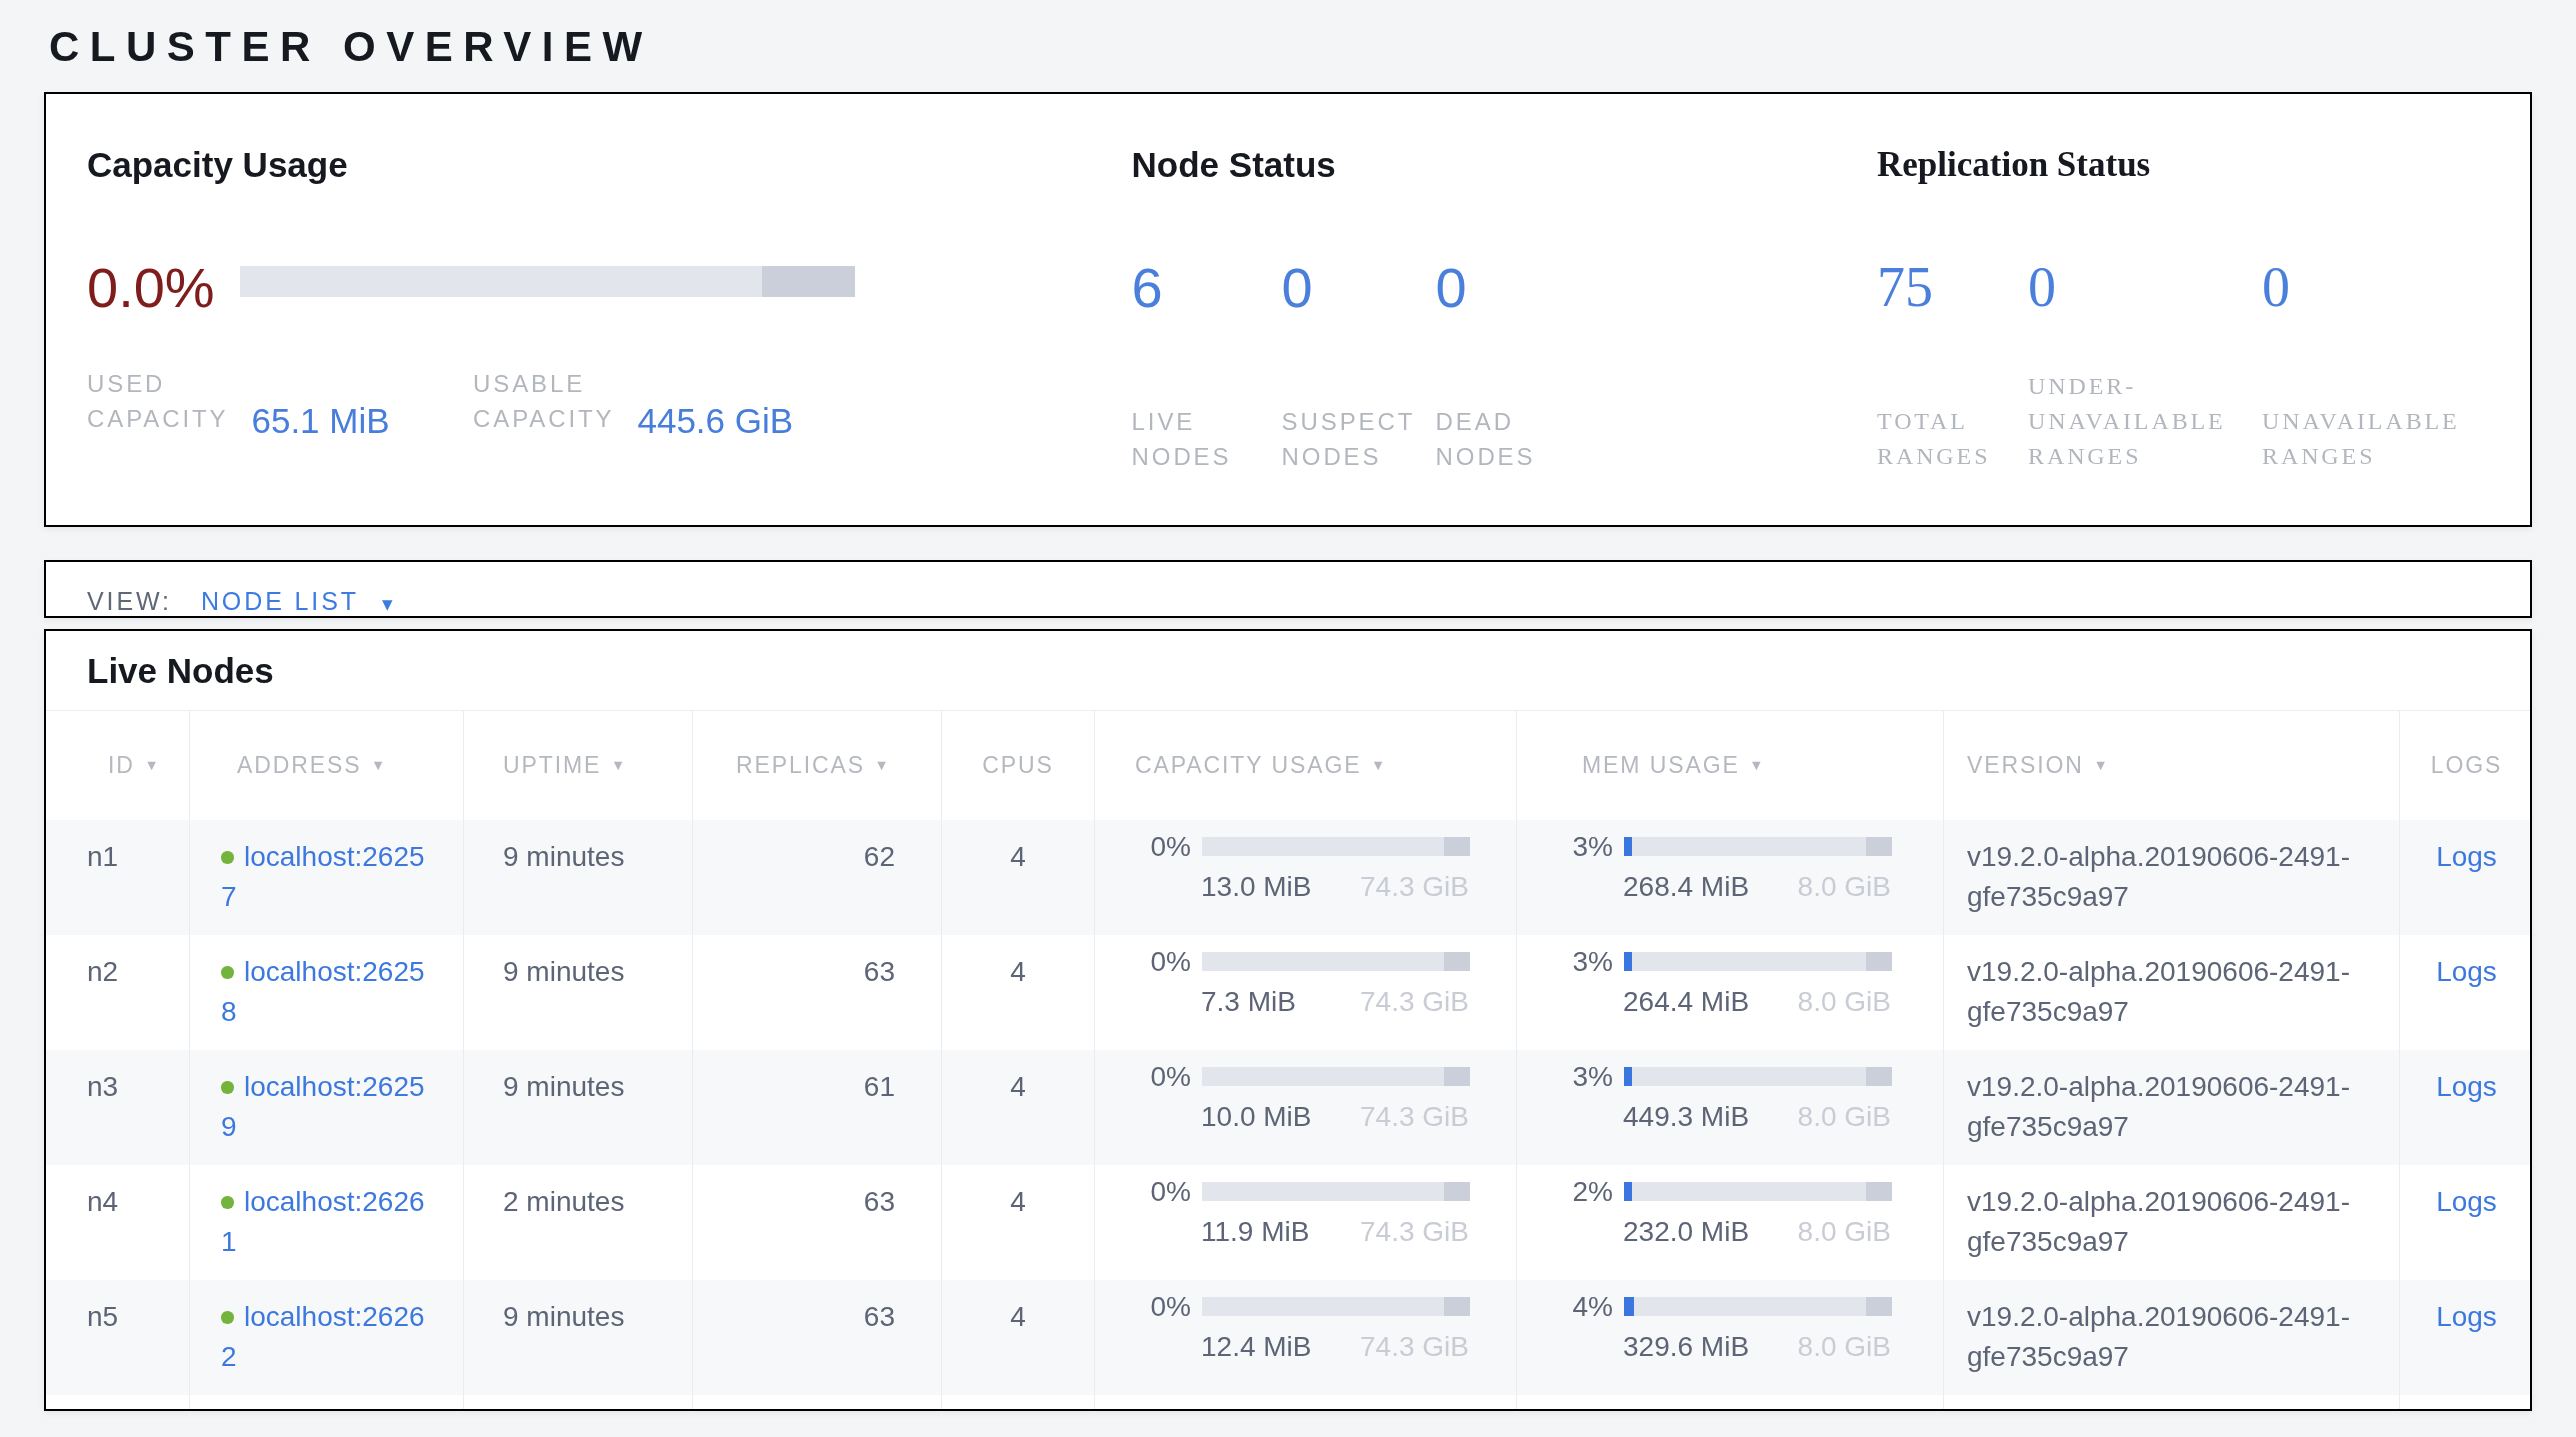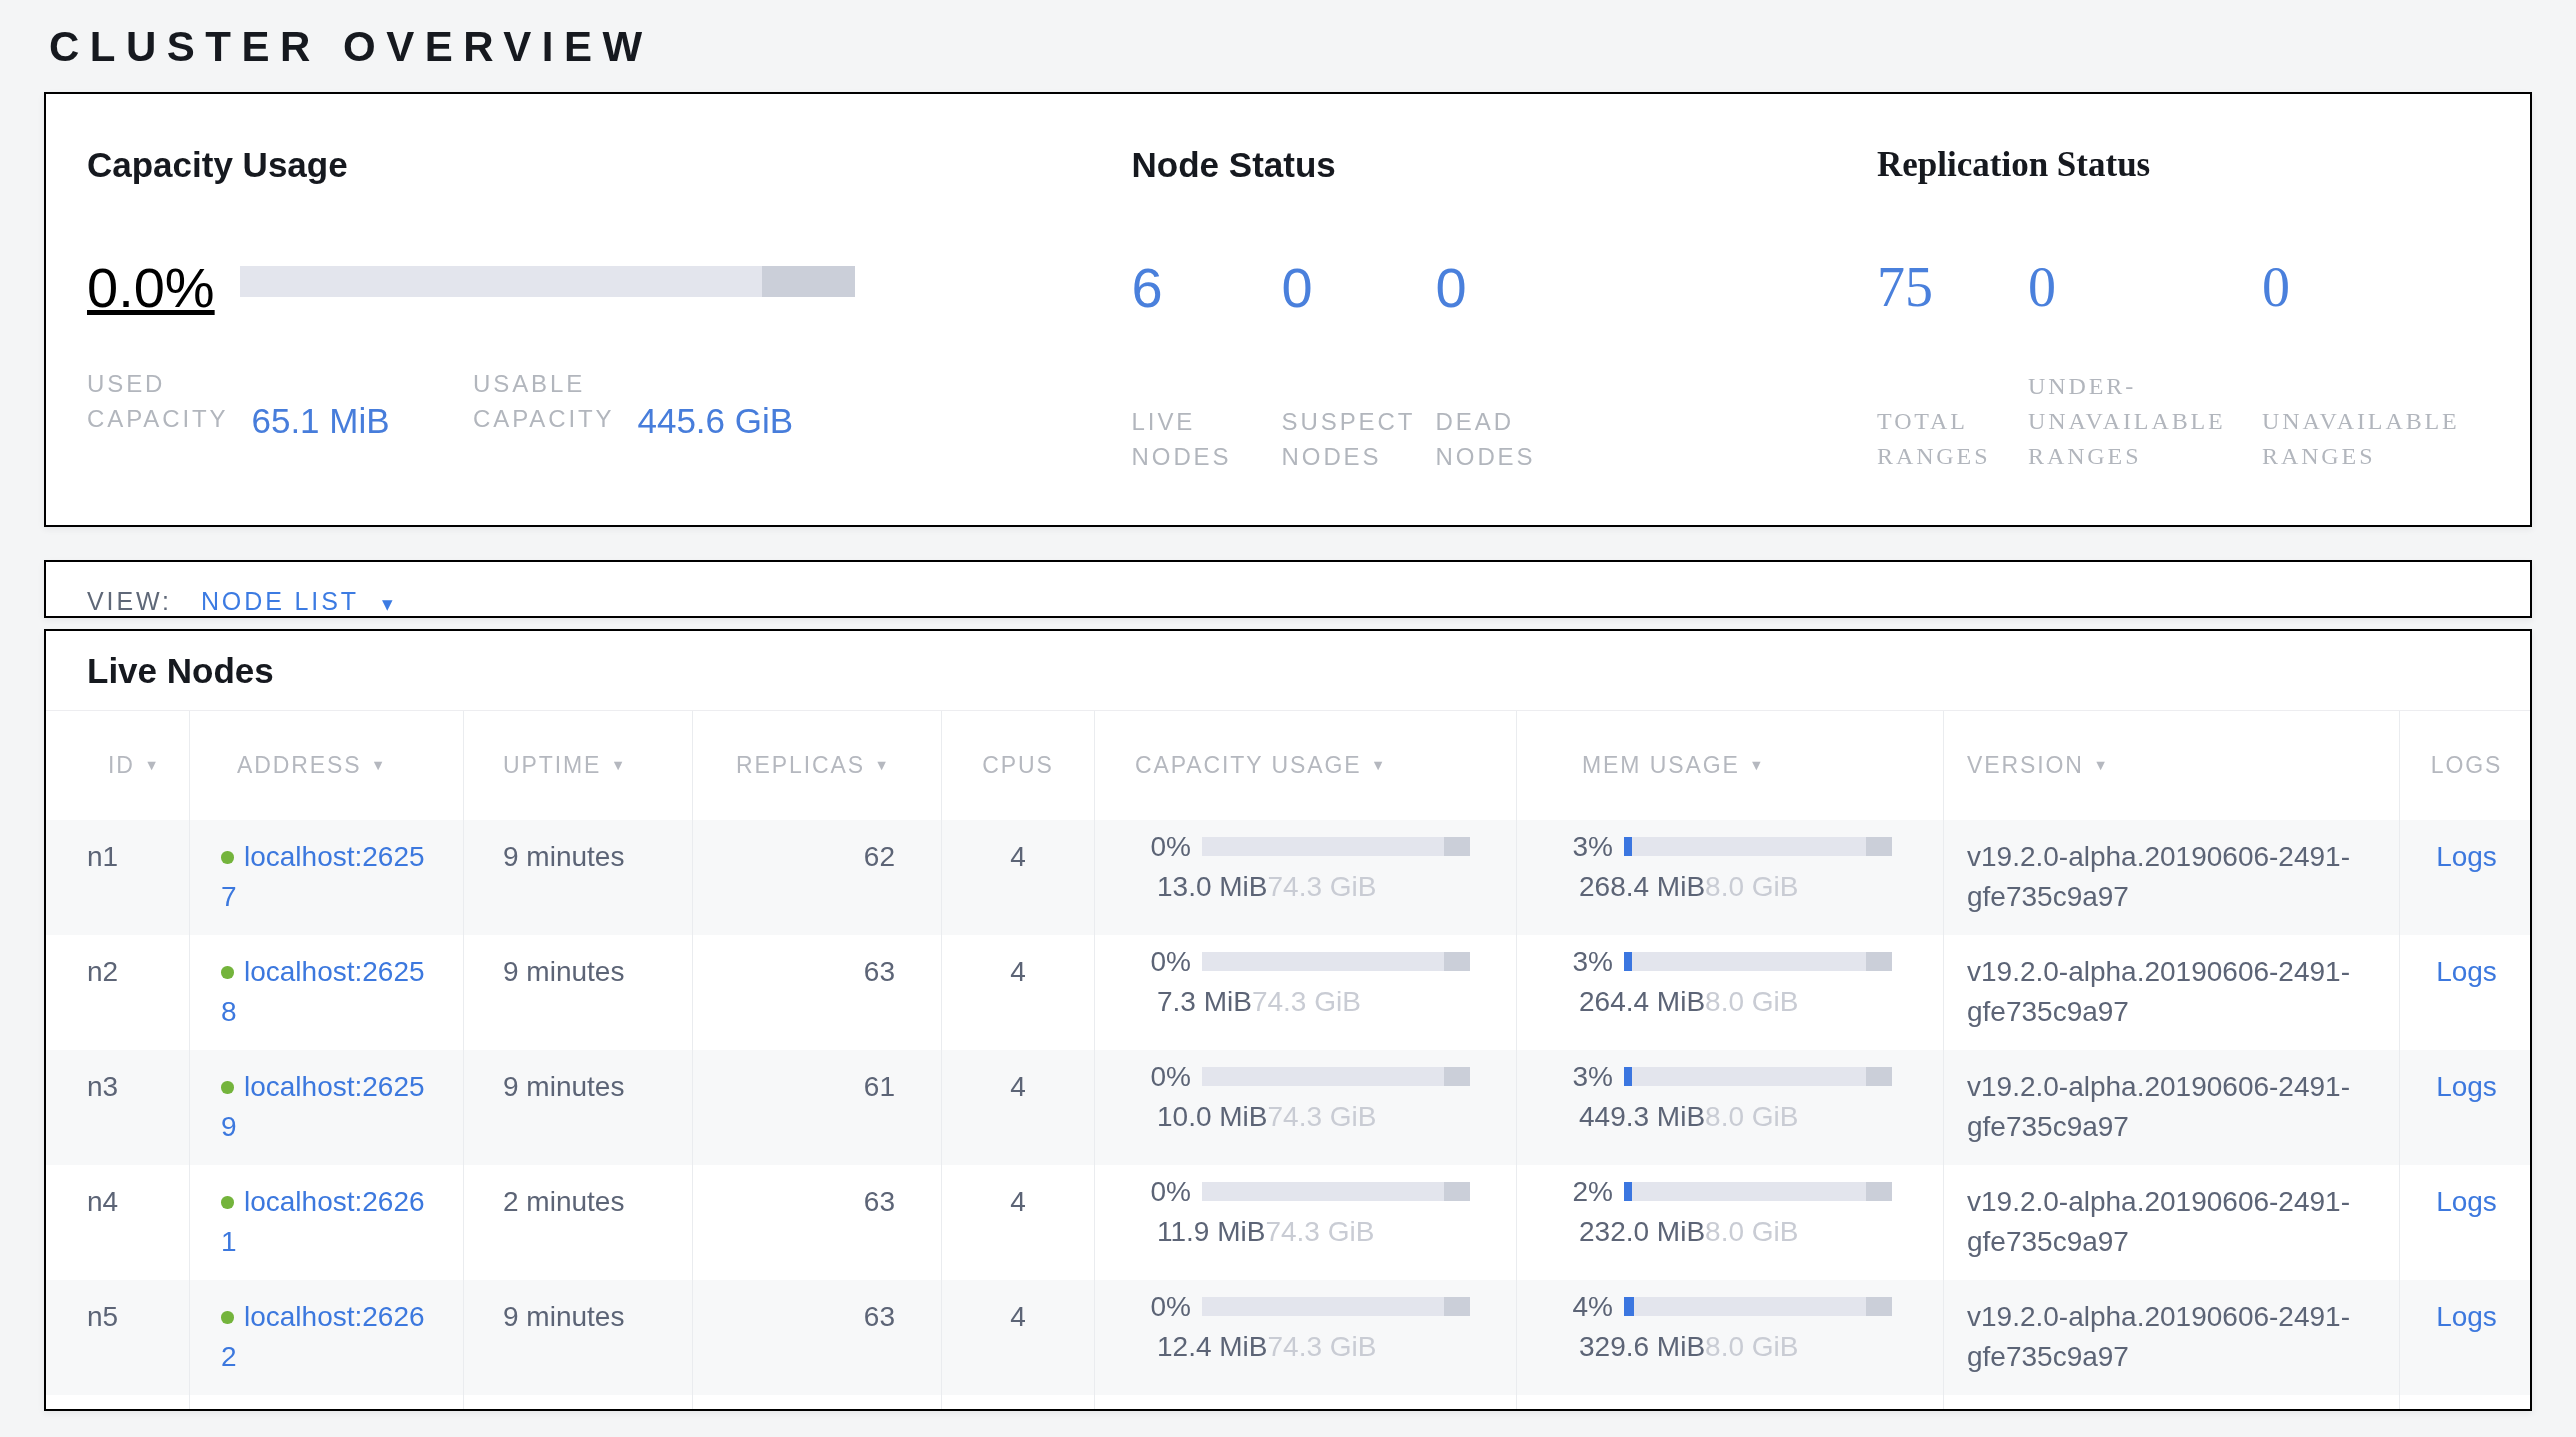--- a/index.html
+++ b/index.html
@@ -12,21 +12,21 @@
   .card { background:#fff; border:2px solid #000000; box-shadow:0 2.9px 6.7px rgba(50,55,70,.08); }
 
   
   .overview { width:2488px; height:435px; margin:21px 0 0 44px; display:flex; padding:52px 0 0 41px; }
   .sec-title { margin:0; font-size:35px; line-height:38px; font-weight:700; color:#16191f; }
   .cap-section { width:1072px; }
   .node-section { width:765px; }
   .repl-section { flex:1;font-family:Liberation Serif, serif; }
 
   .cap-main { display:flex; margin-top:73px; }
-  .cap-pct { width:153px; font-size:56px; line-height:61px; color:#000000;text-decoration:underline; }
+  .cap-pct { width:153px; font-size:56px; line-height:61px; color:#7f1d1d; }
   .cap-chart { width:615px; }
   .bigbar { position:relative; height:31px; margin-top:8.6px; background:#e3e5ed; }
   .bigbar .tail { position:absolute; right:0; top:0; width:93px; height:100%; background:#cbcfd9; }
   .axis { position:relative; height:61px; }
   .tick { position:absolute; top:4.8px; width:1.9px; height:12.5px; background:#aab1bd; }
   .tick-label { position:absolute; top:24px; transform:translateX(-50%); font-size:25px;
                 color:#7d8594; white-space:nowrap; }
 
   .cap-foot { display:flex; margin-top:48px; }
   .cap-stat { display:flex; align-items:flex-end; }
@@ -77,21 +77,21 @@
   .addr { display:inline-block; width:217px; word-break:break-all; }
   .dot { display:inline-block; width:12.5px; height:12.5px; border-radius:50%;
          background:#74b43c; margin-right:10.5px; position:relative; top:-1.9px; }
   a.link { color:#3c78de; text-decoration:none; cursor:pointer; }
 
   .meter { display:flex; align-items:center; height:19px; }
   .pct { width:96px; text-align:right; font-size:28px; color:#5c6476; line-height:19px; flex:none; }
   .rowbar { position:relative; width:268px; height:19px; background:#e3e5ed; margin-left:10.5px; flex:none; }
   .rowbar .tail { position:absolute; right:0; top:0; width:26px; height:100%; background:#cbcfd9; }
   .rowbar .fill { position:absolute; left:0; top:0; height:100%; background:#3b76e0; }
-  .vals { display:flex; justify-content:flex-start; width:268px; margin-left:62px;
+  .vals { display:flex; justify-content:space-between; width:268px; margin-left:106px;
           margin-top:16.3px; font-size:28px; line-height:29px; }
   .vals .used { color:#5c6476; }
   .vals .total { color:#c9ccd4; }
 </style>
 </head>
 <body>
 
 <div class="page">
 
   <h1 class="title">CLUSTER OVERVIEW</h1>

